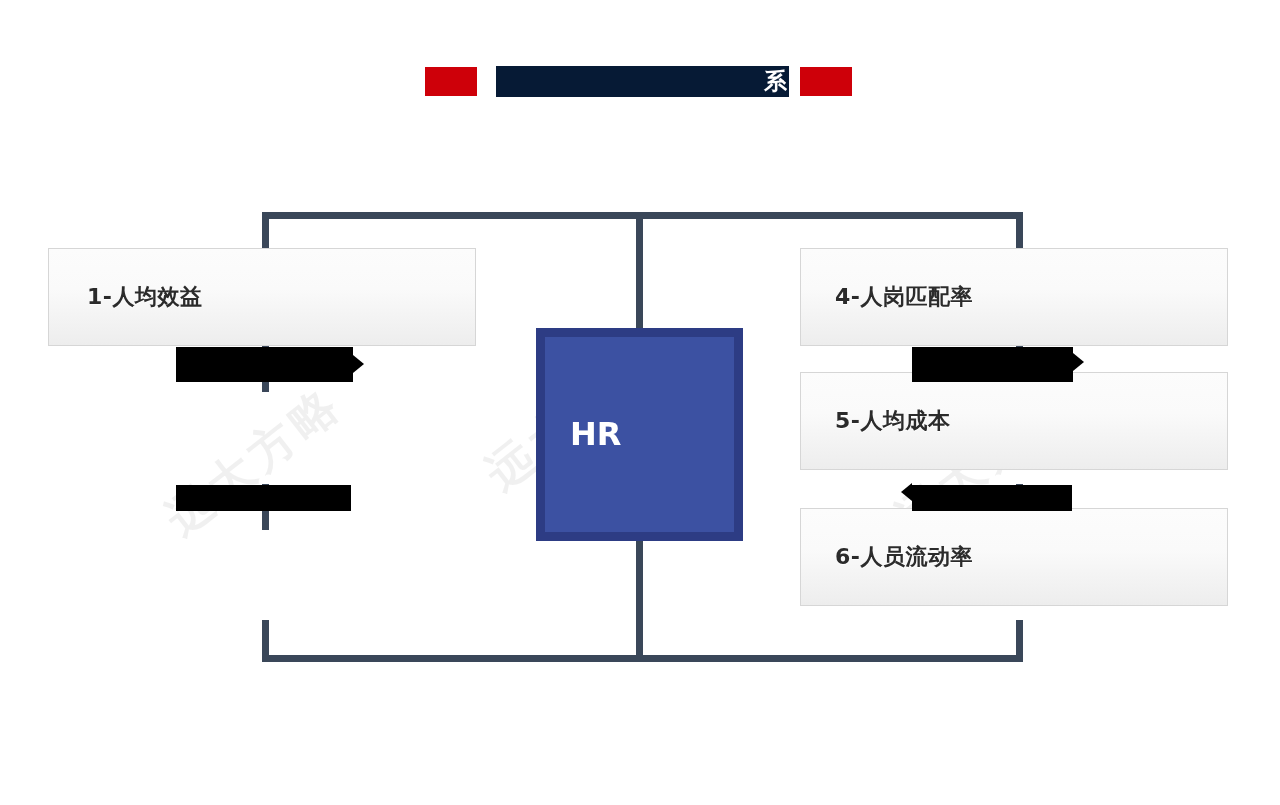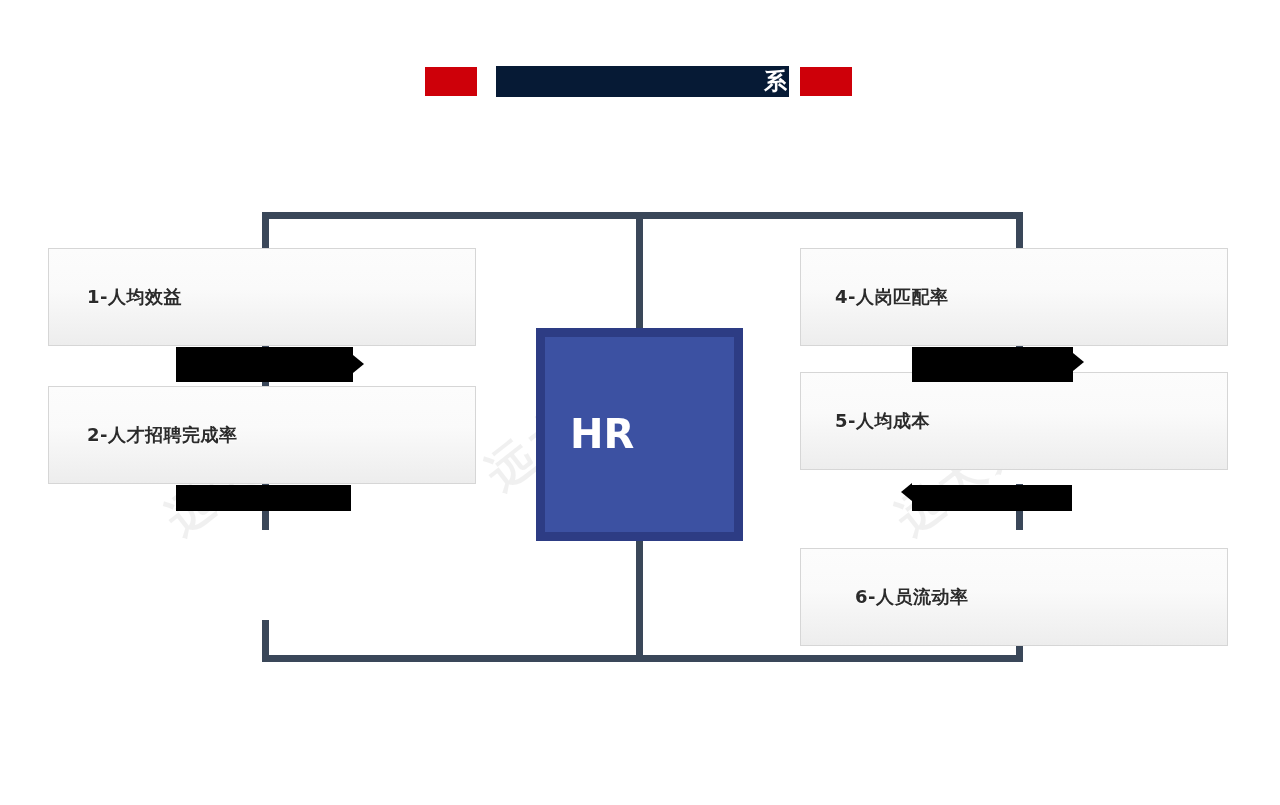--- a/index.html
+++ b/index.html
@@ -87,21 +87,21 @@
     position: absolute;
     width: 428px;
     height: 98px;
     box-sizing: border-box;
     border: 1px solid #D6D6D6;
     background: linear-gradient(to bottom, #FCFCFC 0%, #FAFAFA 42%, #EDEDED 100%);
     display: flex;
     align-items: center;
   }
   .card-label {
-    font-size: 18px;
+    font-size: 22px;
     font-weight: 700;
     color: #2B2B2B;
     padding-left: 38px;
     letter-spacing: 0.5px;
     font-family: "DejaVu Sans", sans-serif;
     text-shadow: 0 1px 0 rgba(255,255,255,0.85);
   }
   .card.left  { left: 48px; }
   .card.right { left: 800px; align-items: center; }
   .card.right .card-label { padding-left: 34px; }
@@ -123,21 +123,21 @@
     background: #3C51A2;
     box-sizing: border-box;
     display: flex;
     flex-direction: column;
     justify-content: center;
     padding-left: 25px;
   }
   .center-line {
     color: #ffffff;
     font-weight: 700;
-    font-size: 40px;
+    font-size: 32px;
     line-height: 39px;
     letter-spacing: 1px;
     font-family: "DejaVu Sans", sans-serif;
   }
   .center-line.latin { letter-spacing: 0px; }
 
   
   .redaction-bar {
     position: absolute;
     background: #000000;
@@ -185,31 +185,28 @@
 
   <div class="conn conn-v" style="left:262px; top:346px; height:46px;"></div>
   <div class="conn conn-v" style="left:262px; top:484px; height:46px;"></div>
 
   <div class="conn conn-v" style="left:1016px; top:346px; height:46px;"></div>
   <div class="conn conn-v" style="left:1016px; top:484px; height:46px;"></div>
 
   <div class="card left" style="top:248px;">
     <span class="card-label">1-人均效益</span>
   </div>
-  <div class="card left" style="top:386px;">
-    <span class="card-label">2-人才招聘完成率</span>
-  </div>
 
   <div class="card right" style="top:248px;">
     <span class="card-label">4-人岗匹配率</span>
   </div>
   <div class="card right" style="top:372px;">
     <span class="card-label">5-人均成本</span>
   </div>
-  <div class="card right" style="top:548px;padding-left:20px;">
+  <div class="card right" style="top:508px;">
     <span class="card-label">6-人员流动率</span>
   </div>
 
   <div id="center-box">
     <div id="center-box-inner">
       <div class="center-line latin">HR</div>
     </div>
   </div>
 
   <div class="redaction-bar" style="left:176px; top:347px; width:177px; height:35px;"></div>

